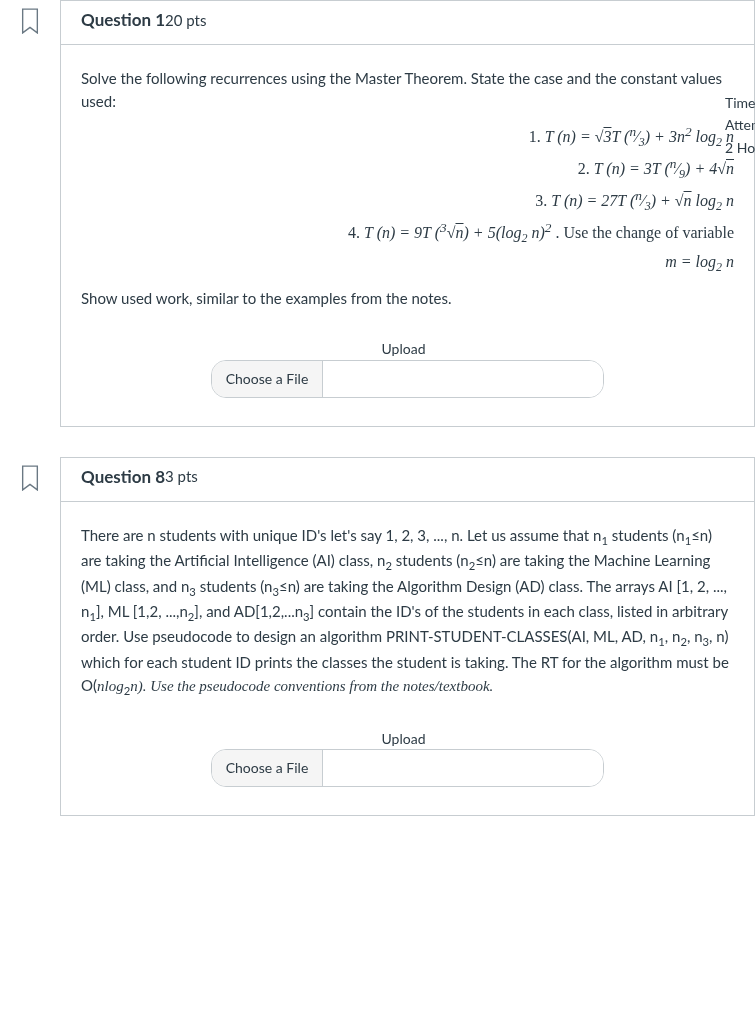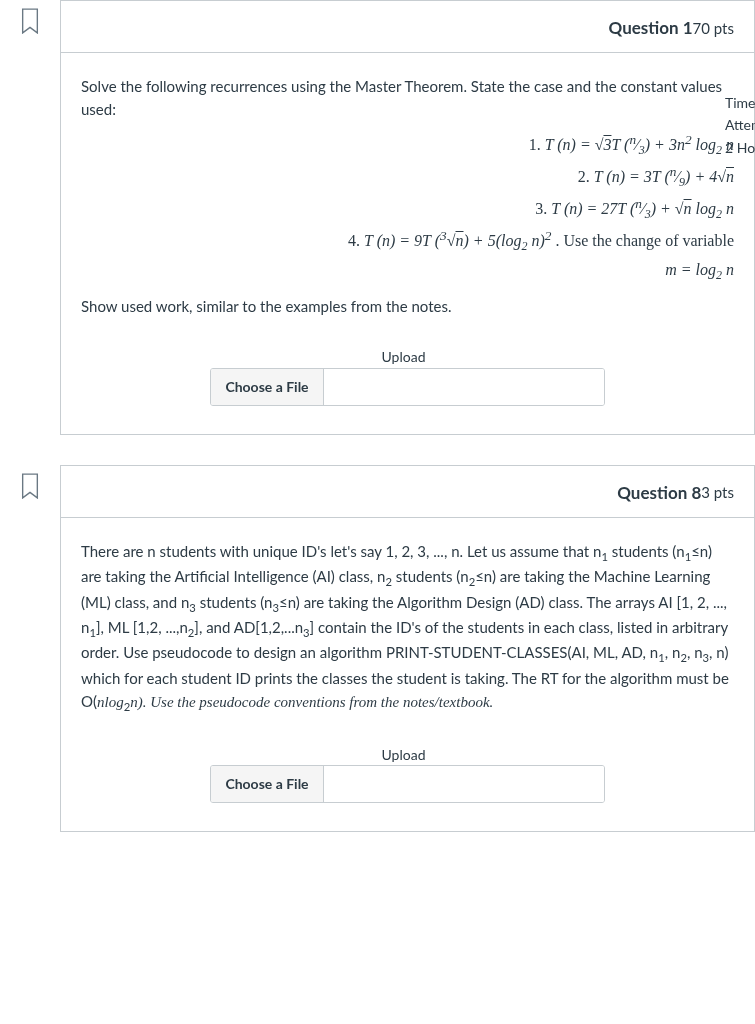--- a/index.html
+++ b/index.html
@@ -26,23 +26,23 @@
     align-items: flex-start;
   }
   .bookmark-col svg { width: 22px; height: 26px; }
   .qbox {
     border: 1px solid #c7cdd1;
     flex: 1;
     background: #fff;
   }
   .qhead {
     display: flex;
-    justify-content: flex-end;
+    justify-content: flex-start;
     align-items: center;
-    padding: 16px 20px 14px 20px;
+    padding: 8px 20px 14px 20px;
     border-bottom: 1px solid #c7cdd1;
   }
   .qtitle { font-weight: 700; font-size: 17px; }
   .qpts   { font-size: 15px; }
   .qbody  { padding: 22px 20px 28px 20px; line-height: 1.55; }
 
   .qbody p { margin: 0 0 6px 0; }
   .recurrences { padding-left: 20px; margin: 8px 0 10px 0; text-align: right; }
   .rec-line { margin: 2px 0; font-family: "Times New Roman", serif; font-size: 16px; }
   .indent  { padding-left: 24px; }
@@ -54,24 +54,23 @@
     margin-top: 28px;
     display: flex;
     align-items: center;
     flex-direction: column;
   }
   .upload-label { font-size: 14px; margin-right: 8px; }
   .file-widget {
     display: flex;
     align-items: stretch;
     border: 1px solid #c7cdd1;
-    border-radius: 3px;
+    border-radius: 15px;
     overflow: hidden;
     height: 38px;
-    font-weight: bold;
   }
   .file-btn {
     background: #f5f5f5;
     border: none;
     border-right: 1px solid #c7cdd1;
     padding: 0 14px;
     font: inherit;
     font-size: 14px;
     color: #2d3b45;
     cursor: pointer;
@@ -111,21 +110,21 @@
   <div class="bookmark-col">
     <span>
       <svg viewBox="0 0 24 28">
           <path d="M4 1h16v26l-8-6-8 6z" fill="none" stroke="#6a7883" stroke-width="1.5"></path>
         </svg>
     </span>
   </div>
   <div class="qbox">
     <div class="qhead">
       <span class="qtitle">Question 1</span>
-      <span class="qpts">70 pts</span>
+      <span class="qpts">20 pts</span>
     </div>
     <div class="qbody">
       <p>Solve the following recurrences using the Master Theorem. State the case and the constant values used:</p>
 
       <div class="recurrences">
         <div class="rec-line">
           <span>1. </span>
           <span class="math-i">T (n) = √<span class="srt">3</span>T (<sup>n</sup>⁄<sub>3</sub>) + 3n<sup>2</sup> log<sub>2</sub> n</span>
         </div>
         <div class="rec-line">

